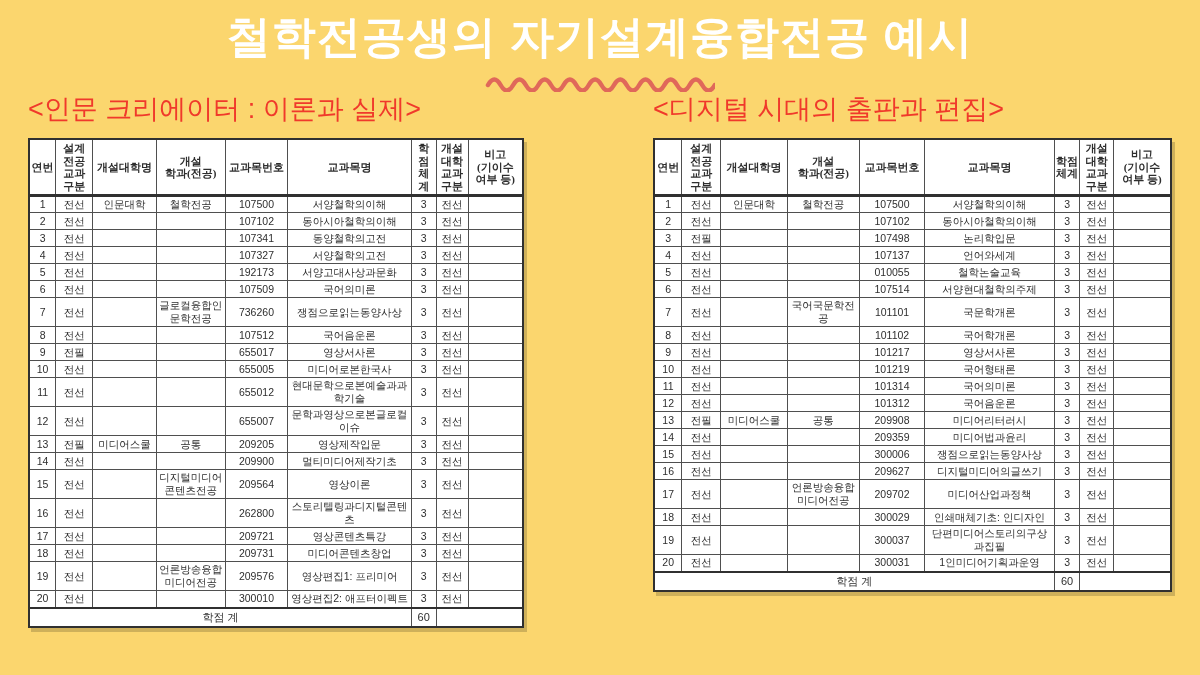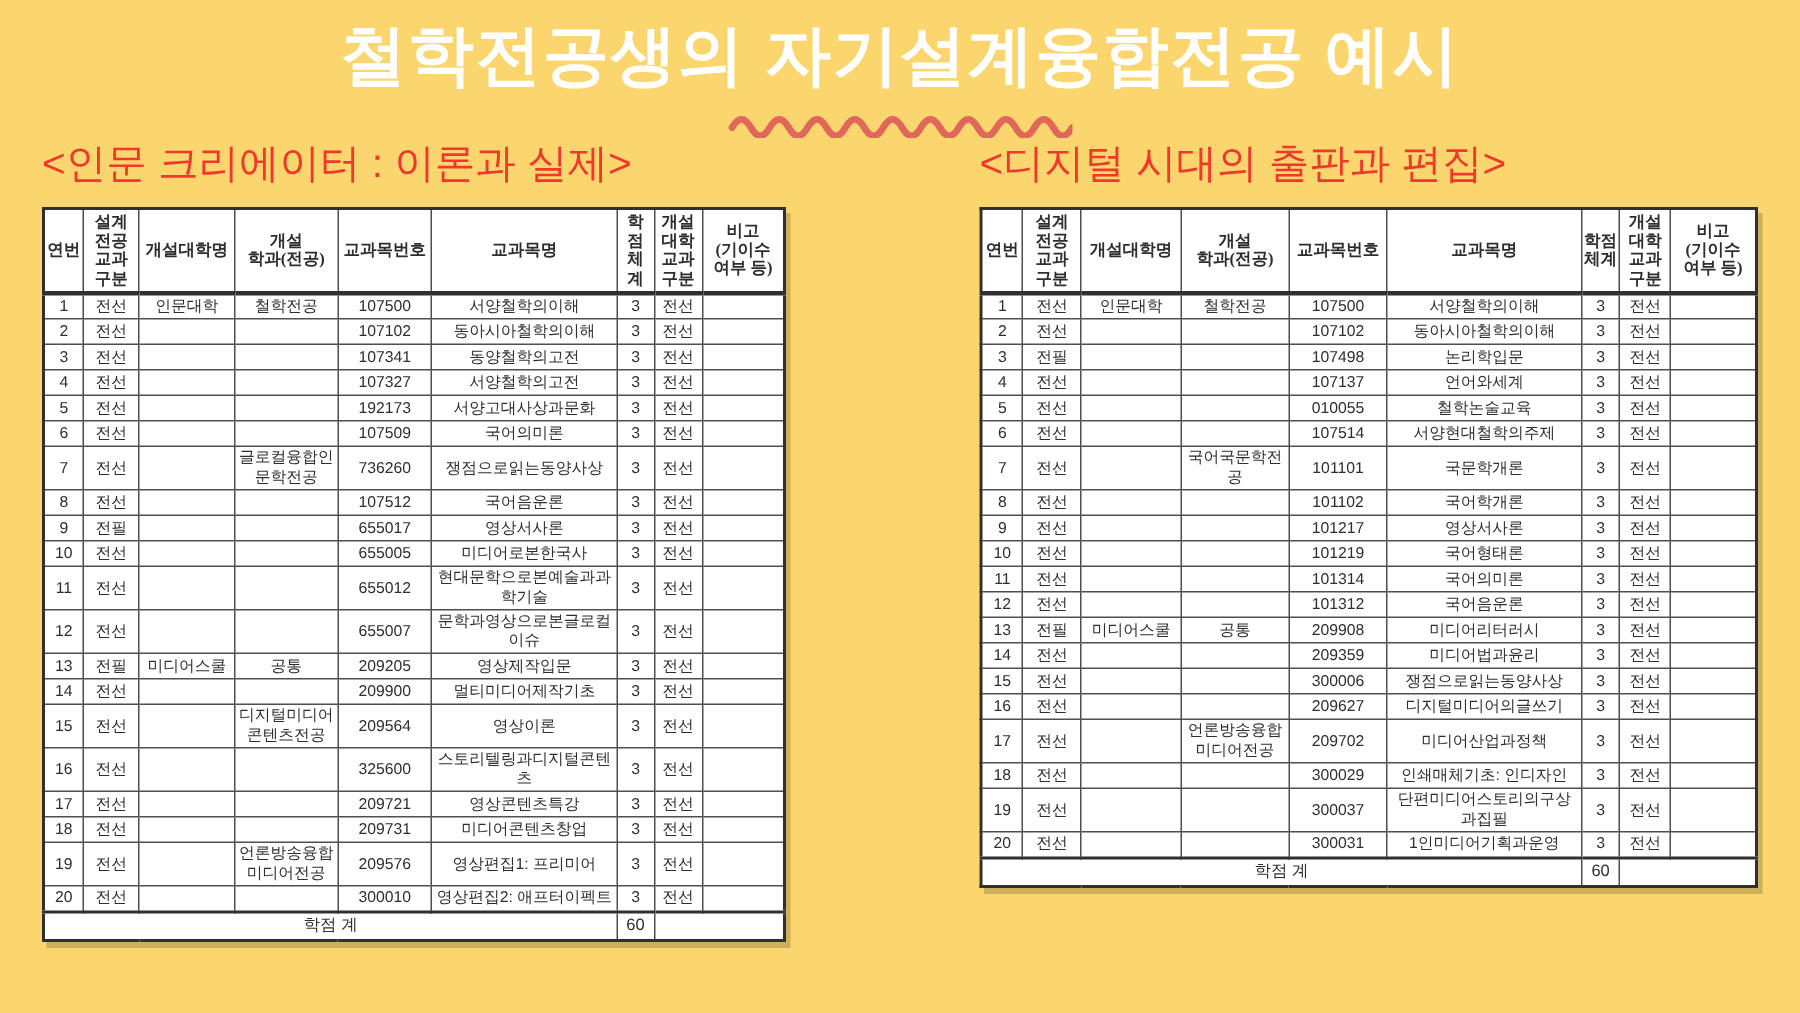--- a/index.html
+++ b/index.html
@@ -306,21 +306,21 @@
           <td>영상이론</td>
           <td>3</td>
           <td>전선</td>
           <td></td>
         </tr>
         <tr>
           <td>16</td>
           <td>전선</td>
           <td></td>
           <td></td>
-          <td>325600</td>
+          <td>262800</td>
           <td>스토리텔링과디지털콘텐츠</td>
           <td>3</td>
           <td>전선</td>
           <td></td>
         </tr>
         <tr>
           <td>17</td>
           <td>전선</td>
           <td></td>
           <td></td>

